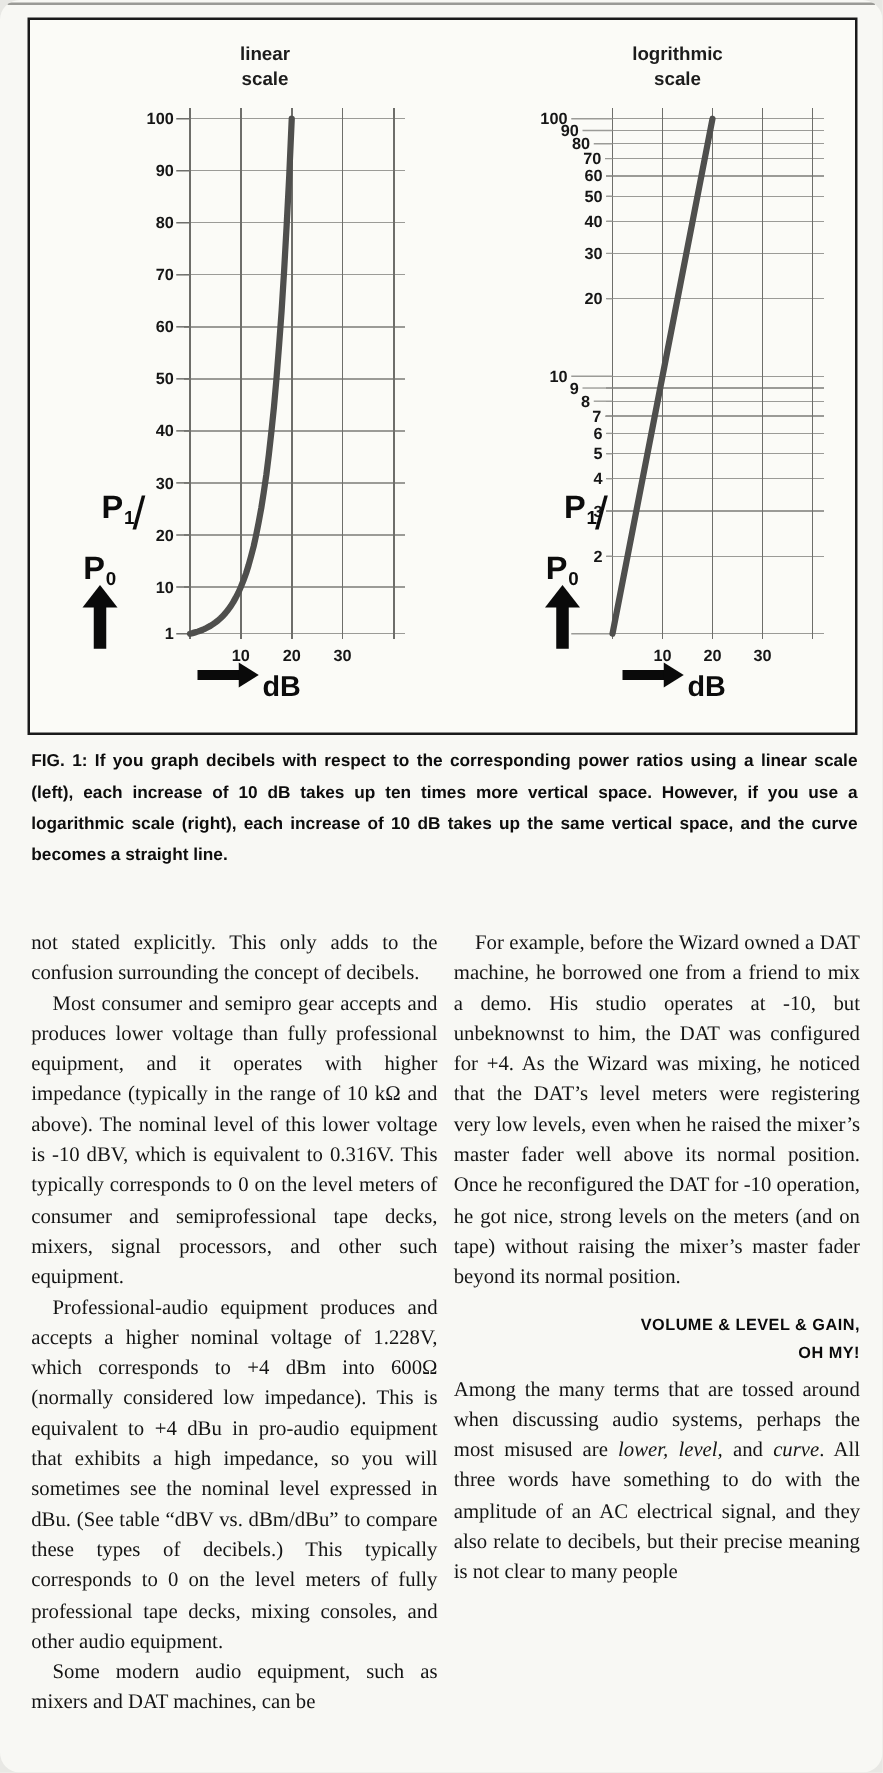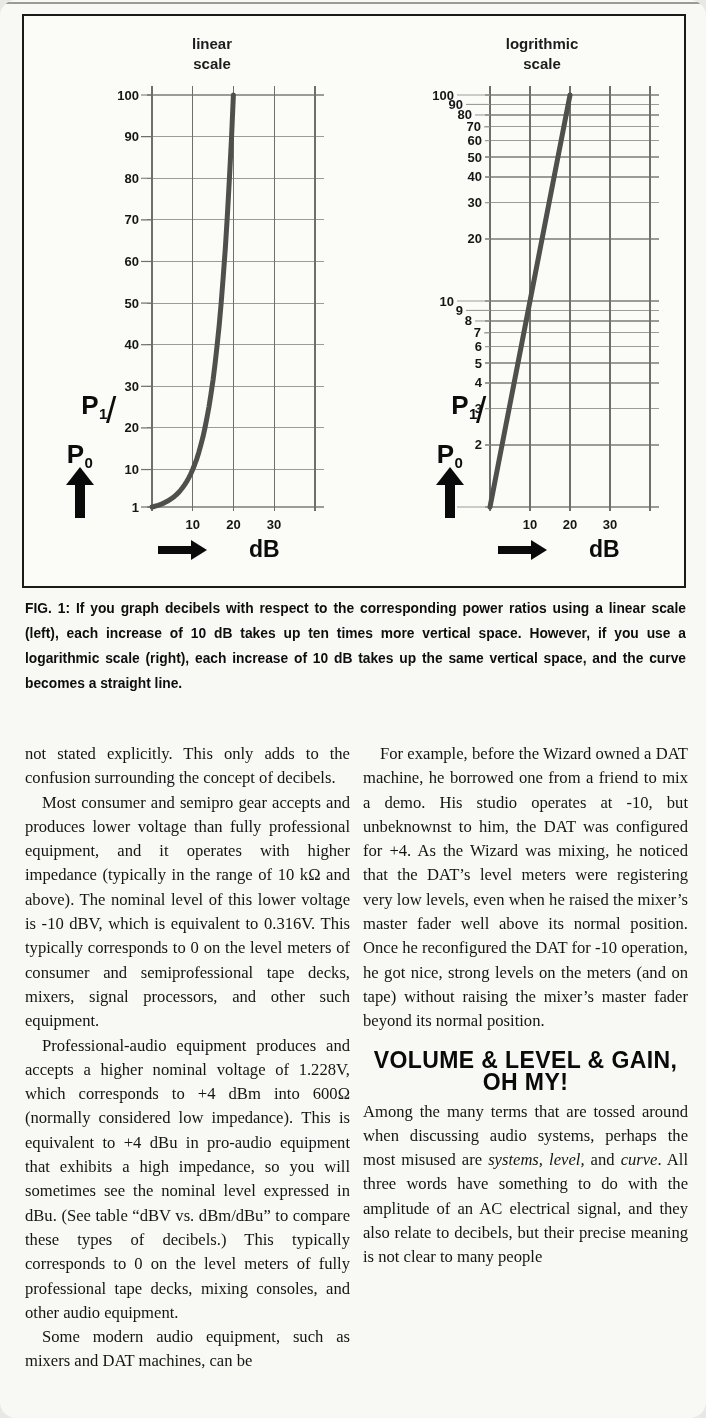--- a/index.html
+++ b/index.html
@@ -23,41 +23,41 @@
   .pratio{font-size:26px;font-weight:700;color:#0c0c0c;letter-spacing:.5px;}
   .pratio sub{font-size:15px;vertical-align:-5px;}
   .pnum{display:inline-block;transform:translateY(-7px);margin-left:36px;}
   .pden{display:inline-block;transform:translateY(9px);text-align:right;}
   .pslash{display:inline-block;font-size:37px;font-weight:400;margin:0 -2px;transform:translateY(2px);}
   .varrow{position:relative;width:10px;height:34px;background:#0a0a0a;margin:22px auto 0;}
   .varrow::before{content:"";position:absolute;top:-17px;left:-9px;
                   border-left:14px solid transparent;border-right:14px solid transparent;
                   border-bottom:18px solid #0a0a0a;}
 
-  .db-label{position:absolute;display:flex;align-items:center;gap:39px;}
+  .db-label{position:absolute;display:flex;align-items:flex-start;}
   .db-label.left{left:134px;top:520px;}
   .db-label.right{left:474px;top:520px;}
   .harrow{position:relative;display:inline-block;width:34px;height:8px;background:#0a0a0a;margin-right:18px;}
   .harrow::after{content:"";position:absolute;right:-15px;top:-6px;
                  border-top:10px solid transparent;border-bottom:10px solid transparent;
                  border-left:16px solid #0a0a0a;}
   .db-text{font-size:23px;font-weight:700;color:#0c0c0c;}
 
   
   .caption{position:absolute;left:25px;top:596px;width:661px;margin:0;
            font-size:13.8px;font-weight:700;line-height:25px;color:#0d0d0d;text-align:justify;}
 
   
   .columns{position:absolute;left:25px;top:706px;width:663px;display:flex;gap:13px;margin-top:36px;}
   .col{width:325px;font-family:"Liberation Serif",serif;font-size:16.6px;line-height:24.3px;
        color:#141414;text-align:justify;}
   .col p{margin:0;}
   .col p.indent{text-indent:17px;}
-  .col h2{margin:15px 0 7px 0;font-family:"Liberation Sans",sans-serif;font-size:23px;
-          font-weight:700;line-height:22px;letter-spacing:.4px;color:#0a0a0a;text-align:center;}
+  .col h2{margin:15px 0 7px 0;font-family:"Liberation Sans",sans-serif;font-size:13px;
+          font-weight:700;line-height:22px;letter-spacing:.4px;color:#0a0a0a;text-align:right;}
   .col em{font-style:italic;}
 </style>
 </head>
 <body>
 
 <div class="page">
   <div class="scan-edge"></div>
 
   <div class="figure-box">
 
@@ -217,16 +217,16 @@
   <div class="columns">
     <div class="col" id="col-left">
         <p><span>not stated explicitly. This only adds to the confusion surrounding the concept of decibels.</span></p>
         <p class="indent"><span>Most consumer and semipro gear accepts and produces lower voltage than fully professional equipment, and it operates with higher impedance (typically in the range of 10 kΩ and above). The nominal level of this lower voltage is -10 dBV, which is equivalent to 0.316V. This typically corresponds to 0 on the level meters of consumer and semiprofessional tape decks, mixers, signal processors, and other such equipment.</span></p>
         <p class="indent"><span>Professional-audio equipment produces and accepts a higher nominal voltage of 1.228V, which corresponds to +4 dBm into 600Ω (normally considered low impedance). This is equivalent to +4 dBu in pro-audio equipment that exhibits a high impedance, so you will sometimes see the nominal level expressed in dBu. (See table “dBV vs. dBm/dBu” to compare these types of decibels.) This typically corresponds to 0 on the level meters of fully professional tape decks, mixing consoles, and other audio equipment.</span></p>
         <p class="indent"><span>Some modern audio equipment, such as mixers and DAT machines, can be</span></p>
       </div>
     <div class="col" id="col-right">
         <p class="indent"><span>For example, before the Wizard owned a DAT machine, he borrowed one from a friend to mix a demo. His studio operates at -10, but unbeknownst to him, the DAT was configured for +4. As the Wizard was mixing, he noticed that the DAT’s level meters were registering very low levels, even when he raised the mixer’s master fader well above its normal position. Once he reconfigured the DAT for -10 operation, he got nice, strong levels on the meters (and on tape) without raising the mixer’s master fader beyond its normal position.</span></p>
         <h2>VOLUME &amp; LEVEL &amp; GAIN,<br>OH MY!</h2>
-        <p><span>Among the many terms that are tossed around when discussing audio systems, perhaps the most misused are </span><em>systems,</em><span> </span><em>level,</em><span> and </span><em>curve</em><span>. All three words have something to do with the amplitude of an AC electrical signal, and they also relate to decibels, but their precise meaning is not clear to many people</span></p>
+        <p><span>Among the many terms that are tossed around when discussing audio systems, perhaps the most misused are </span><em>lower,</em><span> </span><em>level,</em><span> and </span><em>curve</em><span>. All three words have something to do with the amplitude of an AC electrical signal, and they also relate to decibels, but their precise meaning is not clear to many people</span></p>
       </div>
   </div>
 </div>
 
 </body></html>

